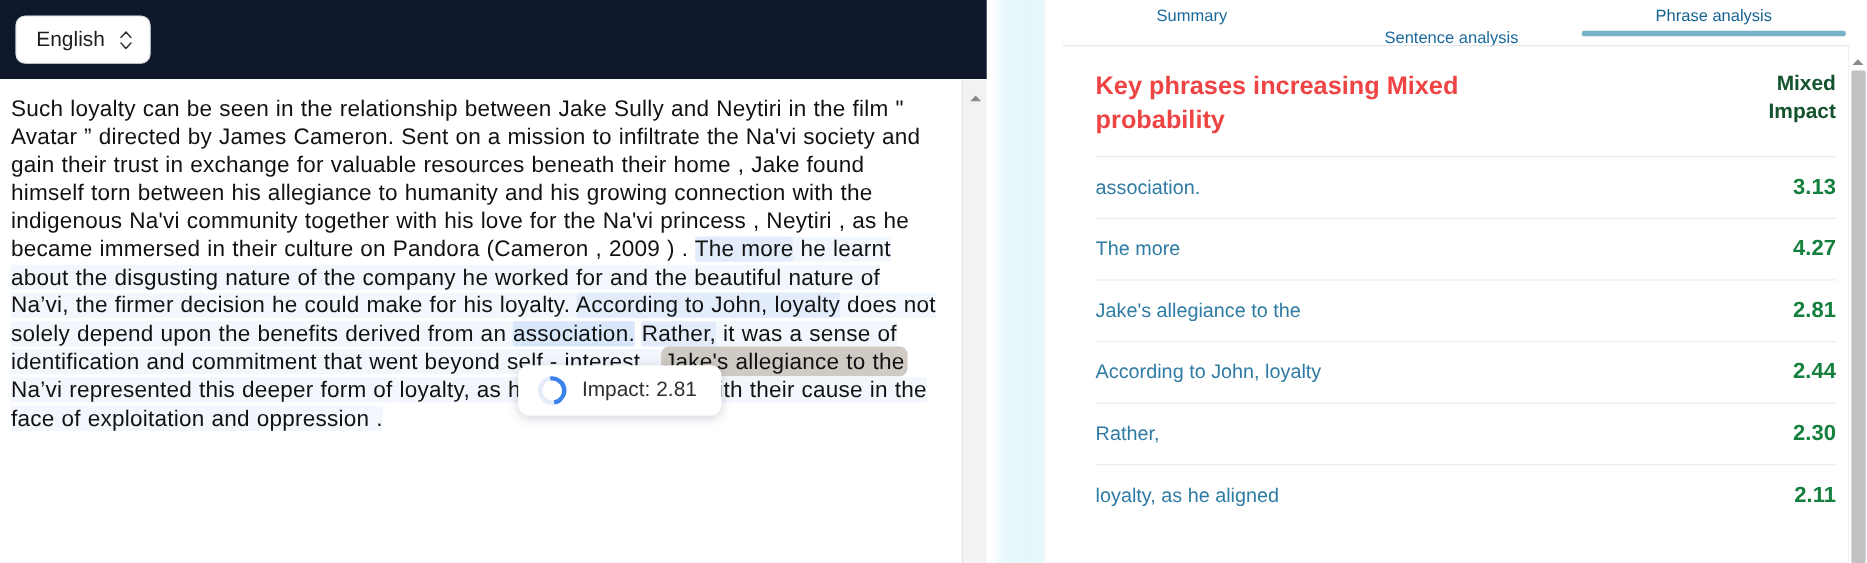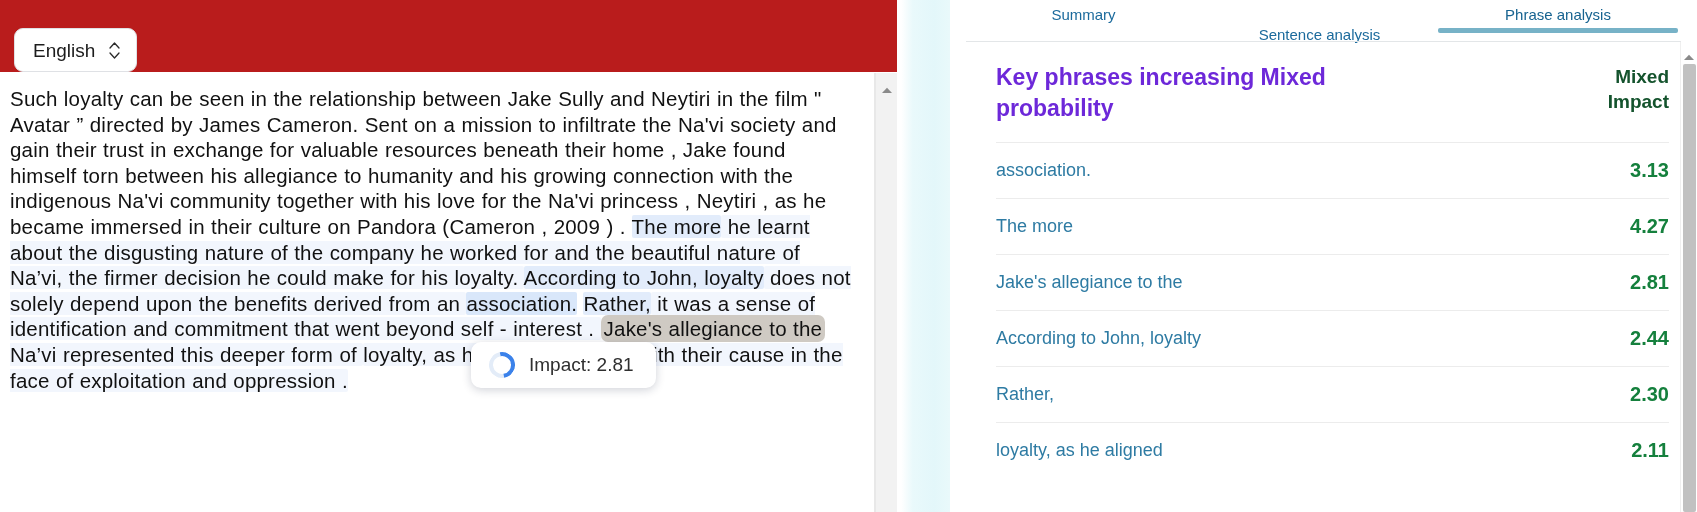--- a/index.html
+++ b/index.html
@@ -24,23 +24,23 @@
     position: relative;
     width: 897px;
     height: 512px;
     background: #ffffff;
     flex: 0 0 897px;
   }
 
   .lang-bar {
     height: 72px;
     display: flex;
-    align-items: flex-end;
+    align-items: center;
     padding-left: 14px;
-    background: #b91c1c;
+    background: #0f172a;
   }
 
   .lang-select {
     display: inline-flex;
     align-items: center;
     gap: 14px;
     height: 44px;
     padding: 0 16px 0 18px;
     border: 1px solid #dfe1e5;
     border-radius: 9px;
@@ -86,21 +86,21 @@
     background: #cfcac3;
     border-radius: 7px;
     padding: 2px 3px;
     cursor: pointer;
   }
 
   
   .tooltip {
     position: absolute;
     left: 471px;
-    top: 270px;
+    top: 260px;
     height: 46px;
     display: flex;
     align-items: center;
     gap: 14px;
     padding: 0 22px 0 18px;
     background: #ffffff;
     border-radius: 10px;
     box-shadow: 0 2px 10px rgba(20,32,60,0.20);
     font-size: 19px;
     color: #2f2f2f;
@@ -209,21 +209,21 @@
     display: flex;
     align-items: flex-start;
     justify-content: space-between;
     padding-top: 20px;
     padding-bottom: 18px;
     gap: 20px;
   }
   .panel-title {
     font-size: 23px;
     font-weight: bold;
-    color: #6d28d9;
+    color: #ef4444;
     line-height: 31px;
     max-width: 420px;
   }
   .panel-metric {
     font-size: 19px;
     font-weight: bold;
     color: #14532d;
     line-height: 25px;
     text-align: right;
     width: 118px;

